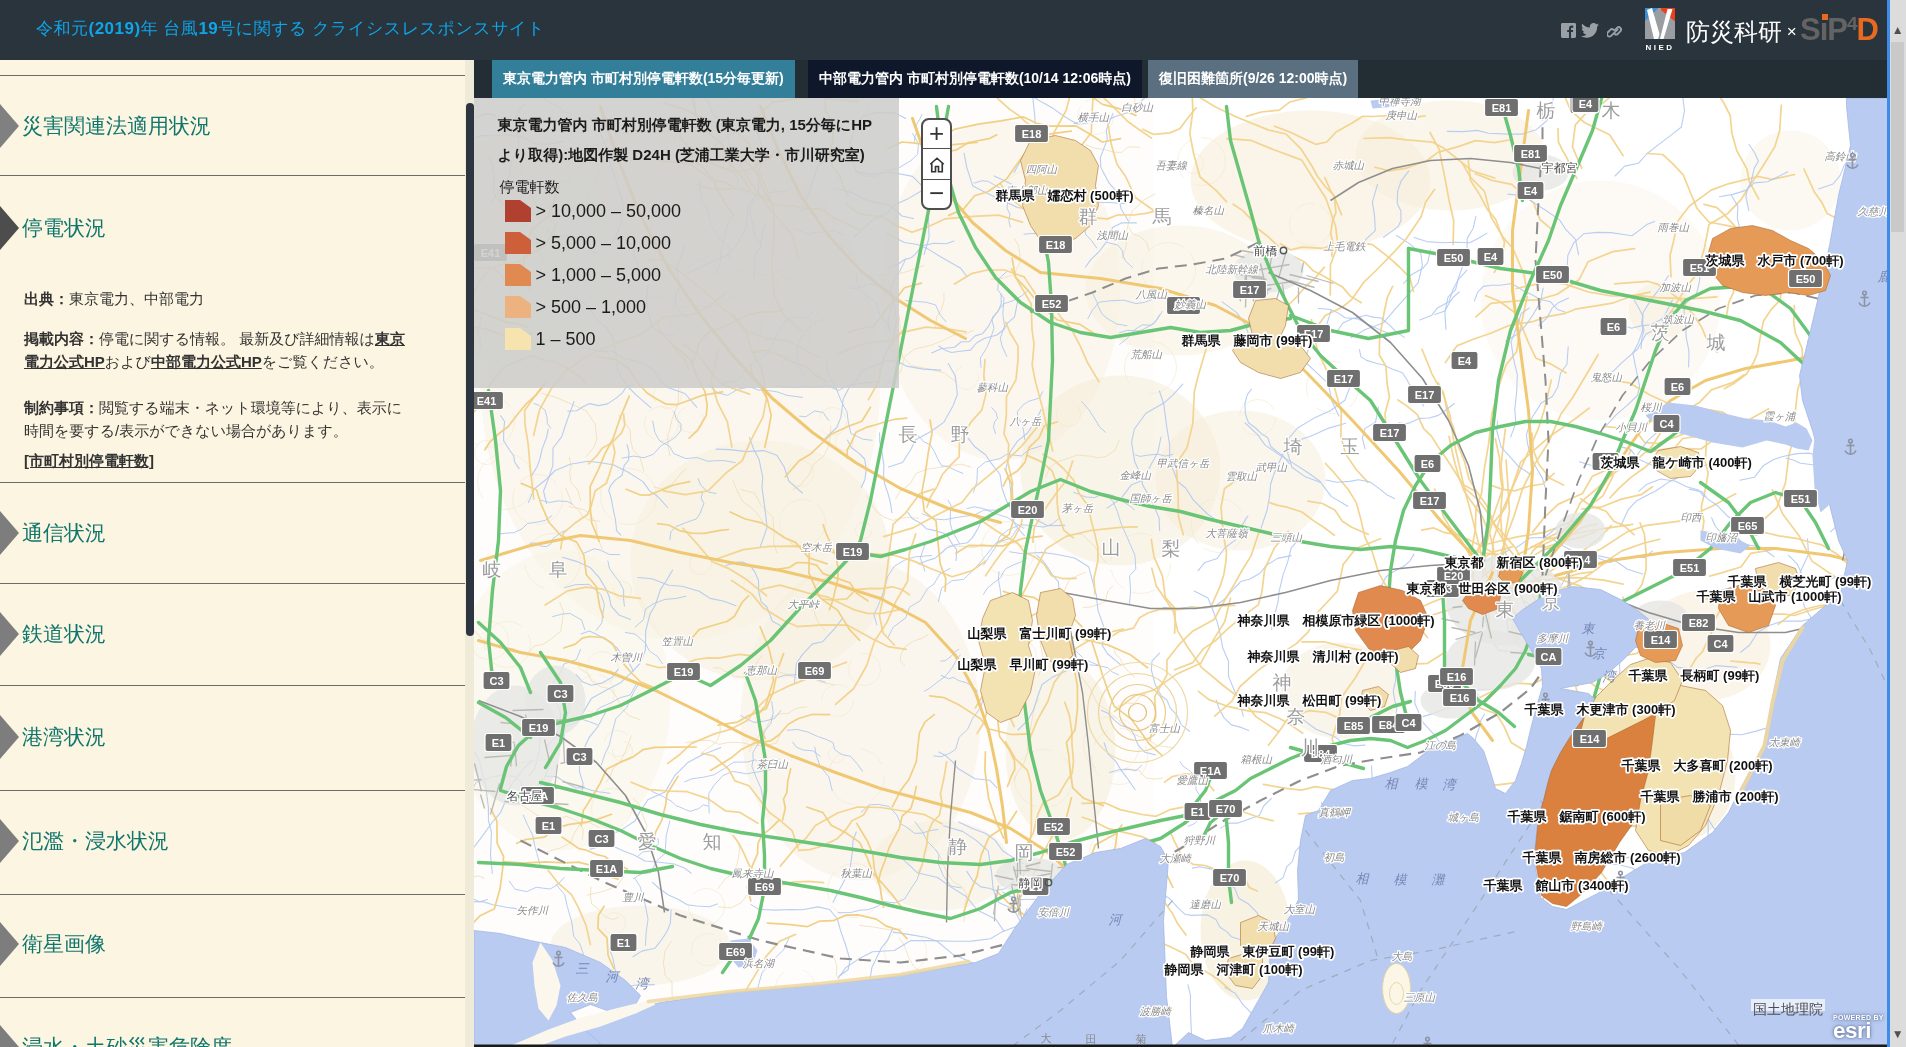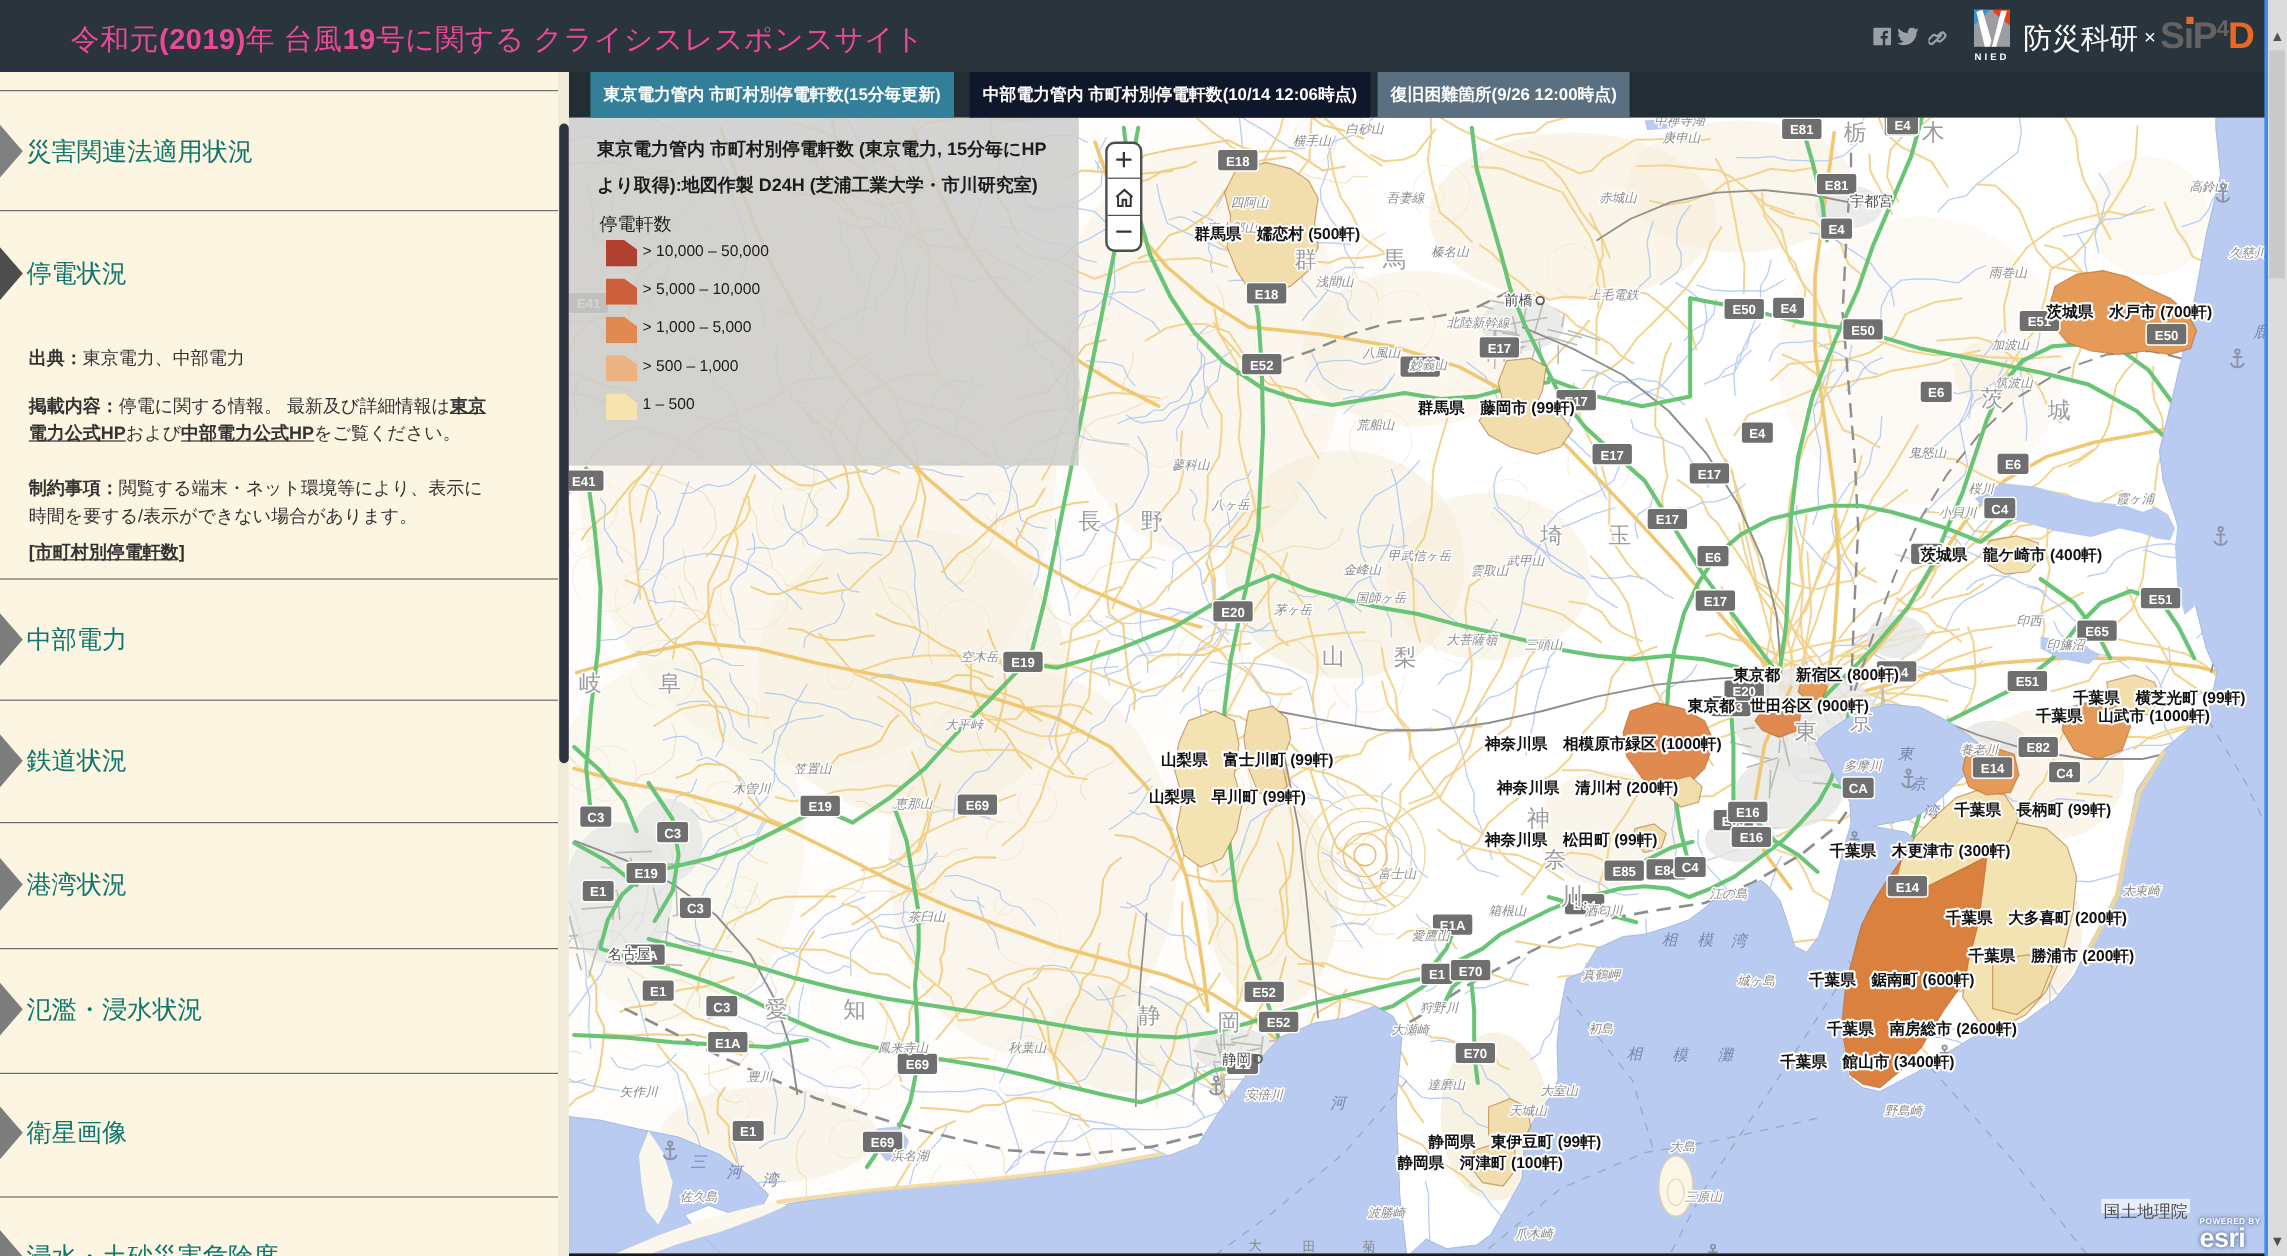--- a/index.html
+++ b/index.html
@@ -1,34 +1,34 @@
 <!DOCTYPE html>
 <html lang="ja"><head><meta charset="utf-8">
 <style>
 * { margin:0; padding:0; box-sizing:border-box; }
 html,body { width:1906px; height:1047px; overflow:hidden; background:#fff;
   font-family:"Liberation Sans", sans-serif; }
 #page { position:relative; width:1906px; height:1047px; overflow:hidden; }
 #header { position:absolute; left:0; top:0; width:1889px; height:60px; background:#2a343c; z-index:30; }
-#header h1 { position:absolute; left:36px; top:17px; font-size:24px; font-weight:400; color:#ec4899; letter-spacing:0.5px;margin-left:23px; }
+#header h1 { position:absolute; left:36px; top:17px; font-size:17px; font-weight:400; color:#0ea5e9; letter-spacing:0.5px; }
 .hicon { position:absolute; top:23px; }
 #sidebar { position:absolute; left:0; top:60px; width:465px; height:987px; background:#fcf5e1; z-index:20; }
 .sep { position:absolute; left:0; width:465px; height:0; border-top:1px solid #6b6b6b; }
 .mitem { position:absolute; left:22px; font-size:21px; color:#0f766e; }
 .tri { position:absolute; left:0; width:0; height:0; border-top:22px solid transparent; border-bottom:22px solid transparent; border-left:19px solid #7d7d7d; }
 .sbody { position:absolute; left:24px; width:391px; font-size:15px; line-height:1.5; color:#333; }
 #sbtrack { position:absolute; left:465px; top:60px; width:9px; height:987px; background:#f0ead9; z-index:20; }
 #sbthumb { position:absolute; left:465.5px; top:103px; width:8px; height:533px; background:#2c3540; border-radius:4px; z-index:21; }
 #tabbar { position:absolute; left:473.5px; top:60px; width:1415.5px; height:37.5px; background:#232d34; z-index:10; }
 .tab { position:absolute; top:0; height:37.5px; line-height:37.5px; text-align:center; font-size:14px; font-weight:700; color:#fff; padding:0 11px; }
 #mapwrap { position:absolute; left:473.5px; top:97.5px; width:1415.5px; height:949.5px; z-index:1; }
 #legend { position:absolute; left:473.5px; top:97.5px; width:425.5px; height:290px; background:rgba(204,204,202,0.87); z-index:5; color:#1b1b1b; }
 #legend .ttl { position:absolute; left:24px; top:12px; width:400px; font-size:15px; font-weight:700; line-height:2.0; white-space:nowrap; }
 #legend .lbl { position:absolute; left:26px; top:80px; font-size:15px; }
-.lrow { position:absolute; left:31px; font-size:13px; color:#1b1b1b;text-align:right; }
+.lrow { position:absolute; left:31px; font-size:18px; color:#1b1b1b;text-align:right; }
 .lsw { position:absolute; left:31px; width:26px; height:22px; }
 #zoomctl { position:absolute; left:921px; top:118px; width:31px; height:92px; background:#fff; border:2px solid #4e4e4e; border-radius:8px; z-index:6; }
 .zbtn { position:absolute; left:0; width:27px; height:29px; text-align:center; color:#333; }
 #esribox { position:absolute; left:1833px; top:1013px; z-index:7; color:#fff; text-shadow:0 0 4px rgba(90,110,150,0.9), 0 0 2px rgba(90,110,150,0.9); }
 #gsibox { position:absolute; left:1751px; top:999px; width:74px; height:12px; background:rgba(255,255,255,0.65); z-index:7; color:#4c4c4c; font-size:14px; text-align:center; line-height:20px; overflow:visible; }
 #bluebar { position:absolute; left:1887px; top:0; width:2.5px; height:1047px; background:#3d8ce8; z-index:40; }
 #scroll { position:absolute; left:1889.5px; top:0; width:16.5px; height:1047px; background:#dcdcdc; z-index:41; }
 #scroll .arr { position:absolute; left:0; width:16.5px; height:16px; color:#505050; font-size:12px; text-align:center; line-height:16px; }
 </style></head>
 <body>
@@ -68,21 +68,21 @@
   <div class="mitem" style="top:52px">災害関連法適用状況</div>
   <div class="sep" style="top:115px"></div>
   <div class="tri" style="top:146px; border-left-color:#4d4d4d;"></div>
   <div class="mitem" style="top:154px">停電状況</div>
   <div class="sbody" style="top:228px"><b>出典：</b>東京電力、中部電力</div>
   <div class="sbody" style="top:268px"><b>掲載内容：</b>停電に関する情報。 最新及び詳細情報は<b><u>東京電力公式HP</u></b>および<b><u>中部電力公式HP</u></b>をご覧ください。</div>
   <div class="sbody" style="top:337px"><b>制約事項：</b>閲覧する端末・ネット環境等により、表示に時間を要する/表示ができない場合があります。</div>
   <div class="sbody" style="top:390px"><b><u>[市町村別停電軒数]</u></b></div>
   <div class="sep" style="top:422px"></div>
   <div class="tri" style="top:451px;"></div>
-  <div class="mitem" style="top:459px">中部電力</div>
+  <div class="mitem" style="top:459px">通信状況</div>
   <div class="sep" style="top:523px"></div>
   <div class="tri" style="top:552px;"></div>
   <div class="mitem" style="top:560px">鉄道状況</div>
   <div class="sep" style="top:625px"></div>
   <div class="tri" style="top:655px;"></div>
   <div class="mitem" style="top:663px">港湾状況</div>
   <div class="sep" style="top:730px"></div>
   <div class="tri" style="top:759px;"></div>
   <div class="mitem" style="top:767px">氾濫・浸水状況</div>
   <div class="sep" style="top:834px"></div>

